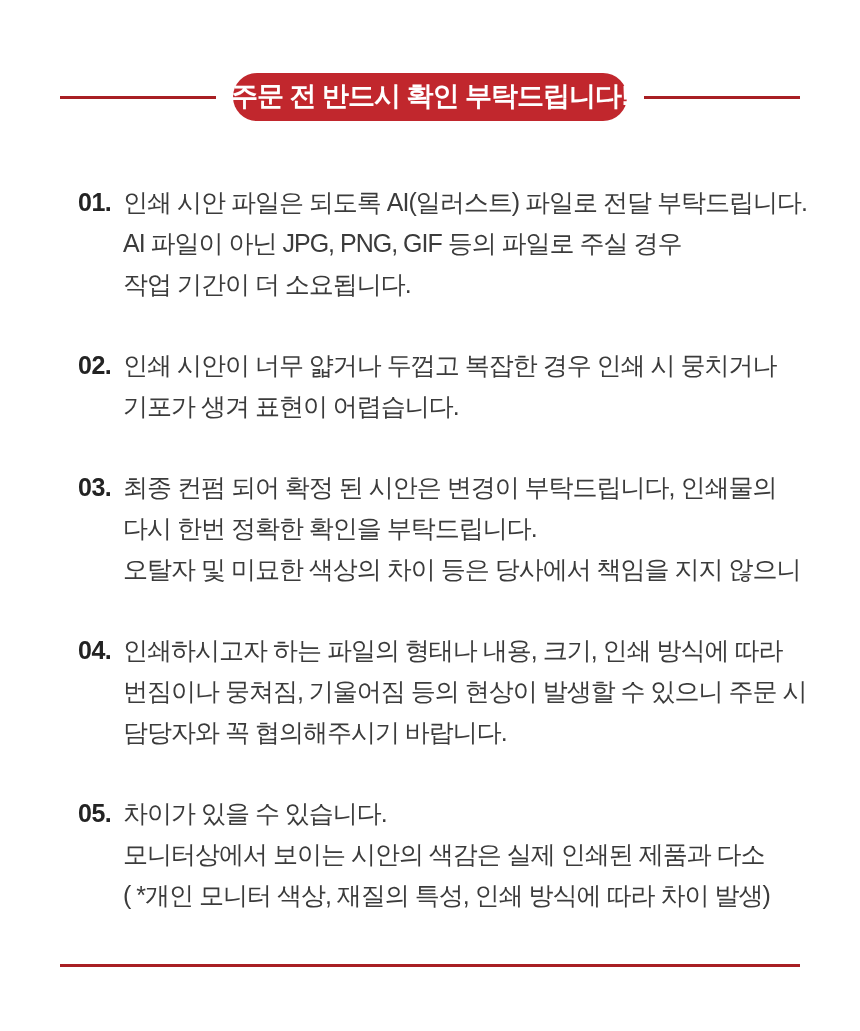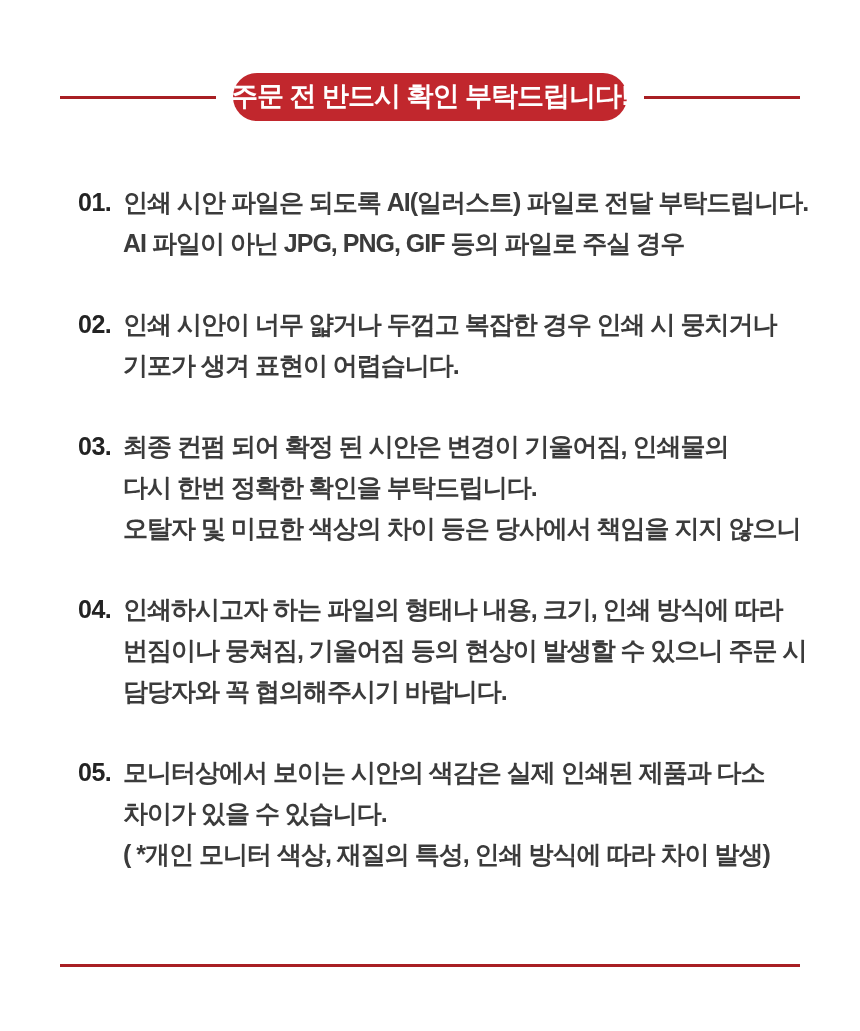--- a/index.html
+++ b/index.html
@@ -60,21 +60,21 @@
     width: 45px;
     flex-shrink: 0;
     font-size: 25px;
     font-weight: 700;
     color: #232323;
     line-height: 41px;
     letter-spacing: -0.5px;
   }
   .lines {
     font-size: 25px;
-    font-weight: 700;
+    font-weight: 400;
     color: #3B3B3B;
     line-height: 41px;
     letter-spacing: -1px;
   }
   .line {
     white-space: nowrap;
   }
   
   .bottom-divider {
     position: absolute;
@@ -98,54 +98,55 @@
     <span class="hline"></span>
   </div>
 
   <div class="notices">
 
     <div class="notice">
       <span class="num">01.</span>
       <div class="lines">
         <div class="line">인쇄 시안 파일은 되도록 AI(일러스트) 파일로 전달 부탁드립니다.</div>
         <div class="line">AI 파일이 아닌 JPG, PNG, GIF 등의 파일로 주실 경우</div>
+        <div class="line">작업 기간이 더 소요됩니다.</div>
       </div>
     </div>
 
     <div class="notice">
       <span class="num">02.</span>
       <div class="lines">
         <div class="line">인쇄 시안이 너무 얇거나 두껍고 복잡한 경우 인쇄 시 뭉치거나</div>
         <div class="line">기포가 생겨 표현이 어렵습니다.</div>
       </div>
     </div>
 
     <div class="notice">
       <span class="num">03.</span>
       <div class="lines">
-        <div class="line">최종 컨펌 되어 확정 된 시안은 변경이 기울어짐, 인쇄물의</div>
+        <div class="line">최종 컨펌 되어 확정 된 시안은 변경이 부탁드립니다, 인쇄물의</div>
         <div class="line">다시 한번 정확한 확인을 부탁드립니다.</div>
         <div class="line">오탈자 및 미묘한 색상의 차이 등은 당사에서 책임을 지지 않으니</div>
       </div>
     </div>
 
     <div class="notice">
       <span class="num">04.</span>
       <div class="lines">
         <div class="line">인쇄하시고자 하는 파일의 형태나 내용, 크기, 인쇄 방식에 따라</div>
         <div class="line">번짐이나 뭉쳐짐, 기울어짐 등의 현상이 발생할 수 있으니 주문 시</div>
         <div class="line">담당자와 꼭 협의해주시기 바랍니다.</div>
       </div>
     </div>
 
     <div class="notice">
       <span class="num">05.</span>
       <div class="lines">
+        <div class="line">차이가 있을 수 있습니다.</div>
         <div class="line">모니터상에서 보이는 시안의 색감은 실제 인쇄된 제품과 다소</div>
-        <div class="line">차이가 있을 수 있습니다.</div>
         <div class="line">( *개인 모니터 색상, 재질의 특성, 인쇄 방식에 따라 차이 발생)</div>
       </div>
     </div>
 
   </div>
 
   <div class="bottom-divider"></div>
 
 </div>
 

